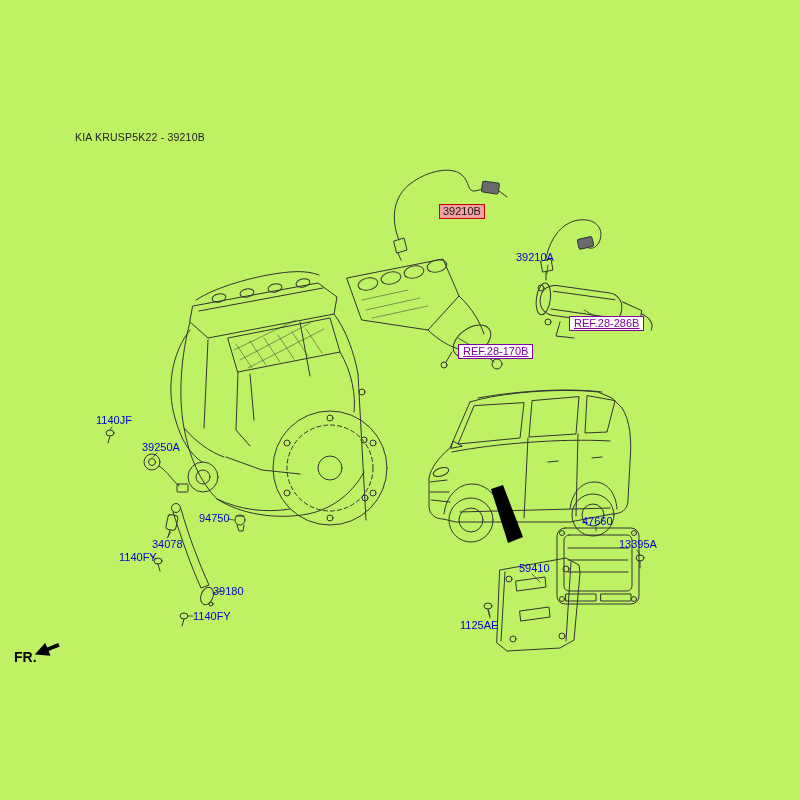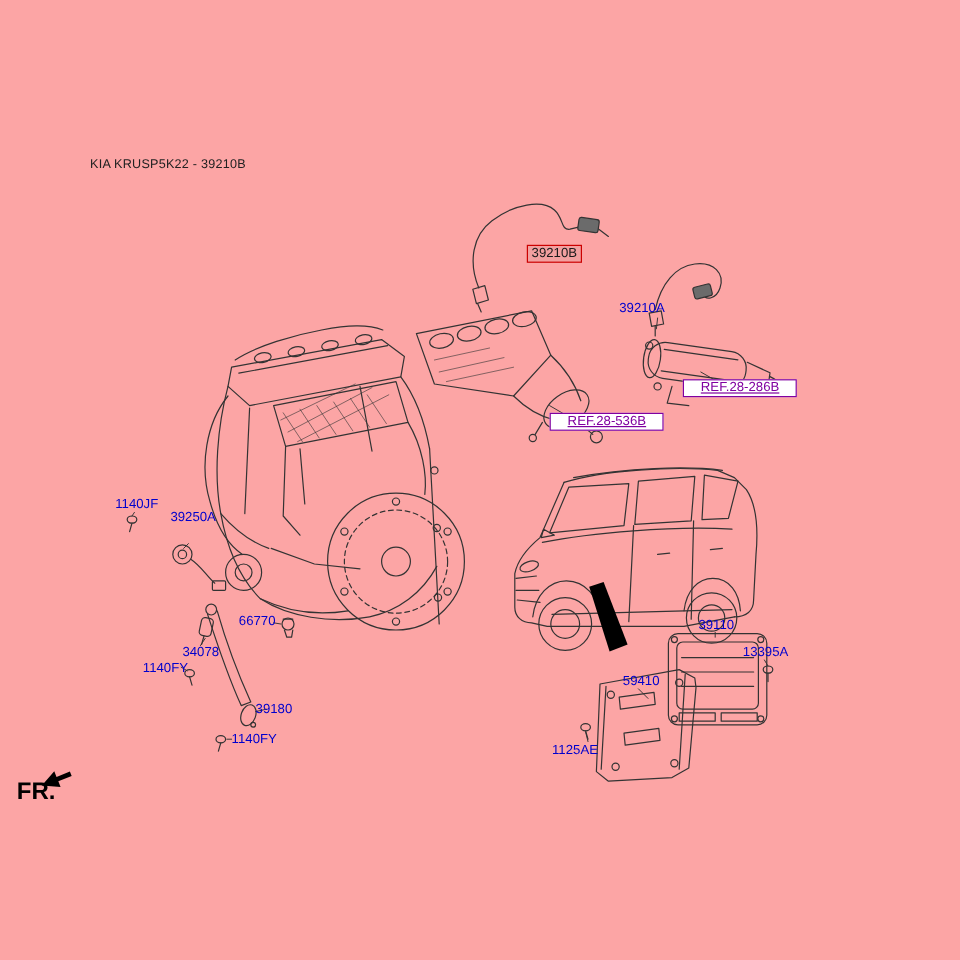--- a/index.html
+++ b/index.html
@@ -1,28 +1,28 @@
 <!DOCTYPE html>
 <html style="--part-link: #0000cd; --ref-link: #8000a0; --hl-bg: #f2a0a0; --hl-border: #cc0000; --hl-text: #1a1a1a;"><head>
 <meta charset="utf-8">
 <style>
   * { margin:0; padding:0; box-sizing:border-box; }
   html, body { width:800px; height:800px; background:#fff; overflow:hidden;
                font-family:"Liberation Sans", sans-serif; }
-  .canvas { position:relative; width:800px; height:800px; background:#fca5a5; }
+  .canvas { position:relative; width:800px; height:800px; background:#bef264; }
   .drawing { position:absolute; left:0; top:0; width:800px; height:800px; }
   .doc-title { position:absolute; left:75px; top:131px; font-size:10.5px; color:#222;
                letter-spacing:0.2px; white-space:nowrap; }
   .part-label { position:absolute; font-size:11px; line-height:13px; white-space:nowrap;
                 color:var(--part-link,#0000cd); cursor:pointer; background:transparent; }
   .part-label.ref { color:var(--ref-link,#8000a0); text-decoration:underline;
-                    border:1px solid currentColor; padding:0 14px; background:#fff;text-align:center; }
+                    border:1px solid currentColor; padding:0 4px; background:#fff;text-align:center; }
   .part-label.highlight { color:var(--hl-text,#1a1a1a); background:var(--hl-bg,#f2a0a0);
                           border:1px solid var(--hl-border,#cc0000); padding:0 3px;text-align:center; }
-  .fr-label { position:absolute; left:14px; top:649px; font-size:20px; font-weight:bold; color:#000;text-align:center; }
+  .fr-label { position:absolute; left:14px; top:649px; font-size:14px; font-weight:bold; color:#000;text-align:center; }
 </style>
 </head>
 <body>
 
 <div class="canvas">
 
   <svg class="drawing" viewBox="0 0 800 800" xmlns="http://www.w3.org/2000/svg">
     <g fill="none" stroke="#333" stroke-width="1" stroke-linecap="round" stroke-linejoin="round">
 
       <g>
@@ -246,27 +246,27 @@
         </g>
       </g>
     </g>
   </svg>
 
   <div class="doc-title">KIA KRUSP5K22 - 39210B</div>
 
   <div class="part-label highlight" style="left:439px;top:204px">39210B</div>
   <div class="part-label" style="left:516px;top:251px">39210A</div>
   <div class="part-label ref" style="left:569px;top:316px">REF.28-286B</div>
-  <div class="part-label ref" style="left:458px;top:344px">REF.28-536B</div>
+  <div class="part-label ref" style="left:458px;top:344px">REF.28-170B</div>
   <div class="part-label" style="left:96px;top:414px">1140JF</div>
-  <div class="part-label" style="left:142px;top:425px">39250A</div>
-  <div class="part-label" style="left:199px;top:512px">66770</div>
+  <div class="part-label" style="left:142px;top:441px">39250A</div>
+  <div class="part-label" style="left:199px;top:512px">94750</div>
   <div class="part-label" style="left:152px;top:538px">34078</div>
   <div class="part-label" style="left:119px;top:551px">1140FY</div>
   <div class="part-label" style="left:213px;top:585px">39180</div>
   <div class="part-label" style="left:193px;top:610px">1140FY</div>
-  <div class="part-label" style="left:582px;top:515px">39110</div>
+  <div class="part-label" style="left:582px;top:515px">47660</div>
   <div class="part-label" style="left:619px;top:538px">13395A</div>
   <div class="part-label" style="left:519px;top:562px">59410</div>
   <div class="part-label" style="left:460px;top:619px">1125AE</div>
 
   <div class="fr-label">FR.</div>
 </div>
 
 </body></html>

